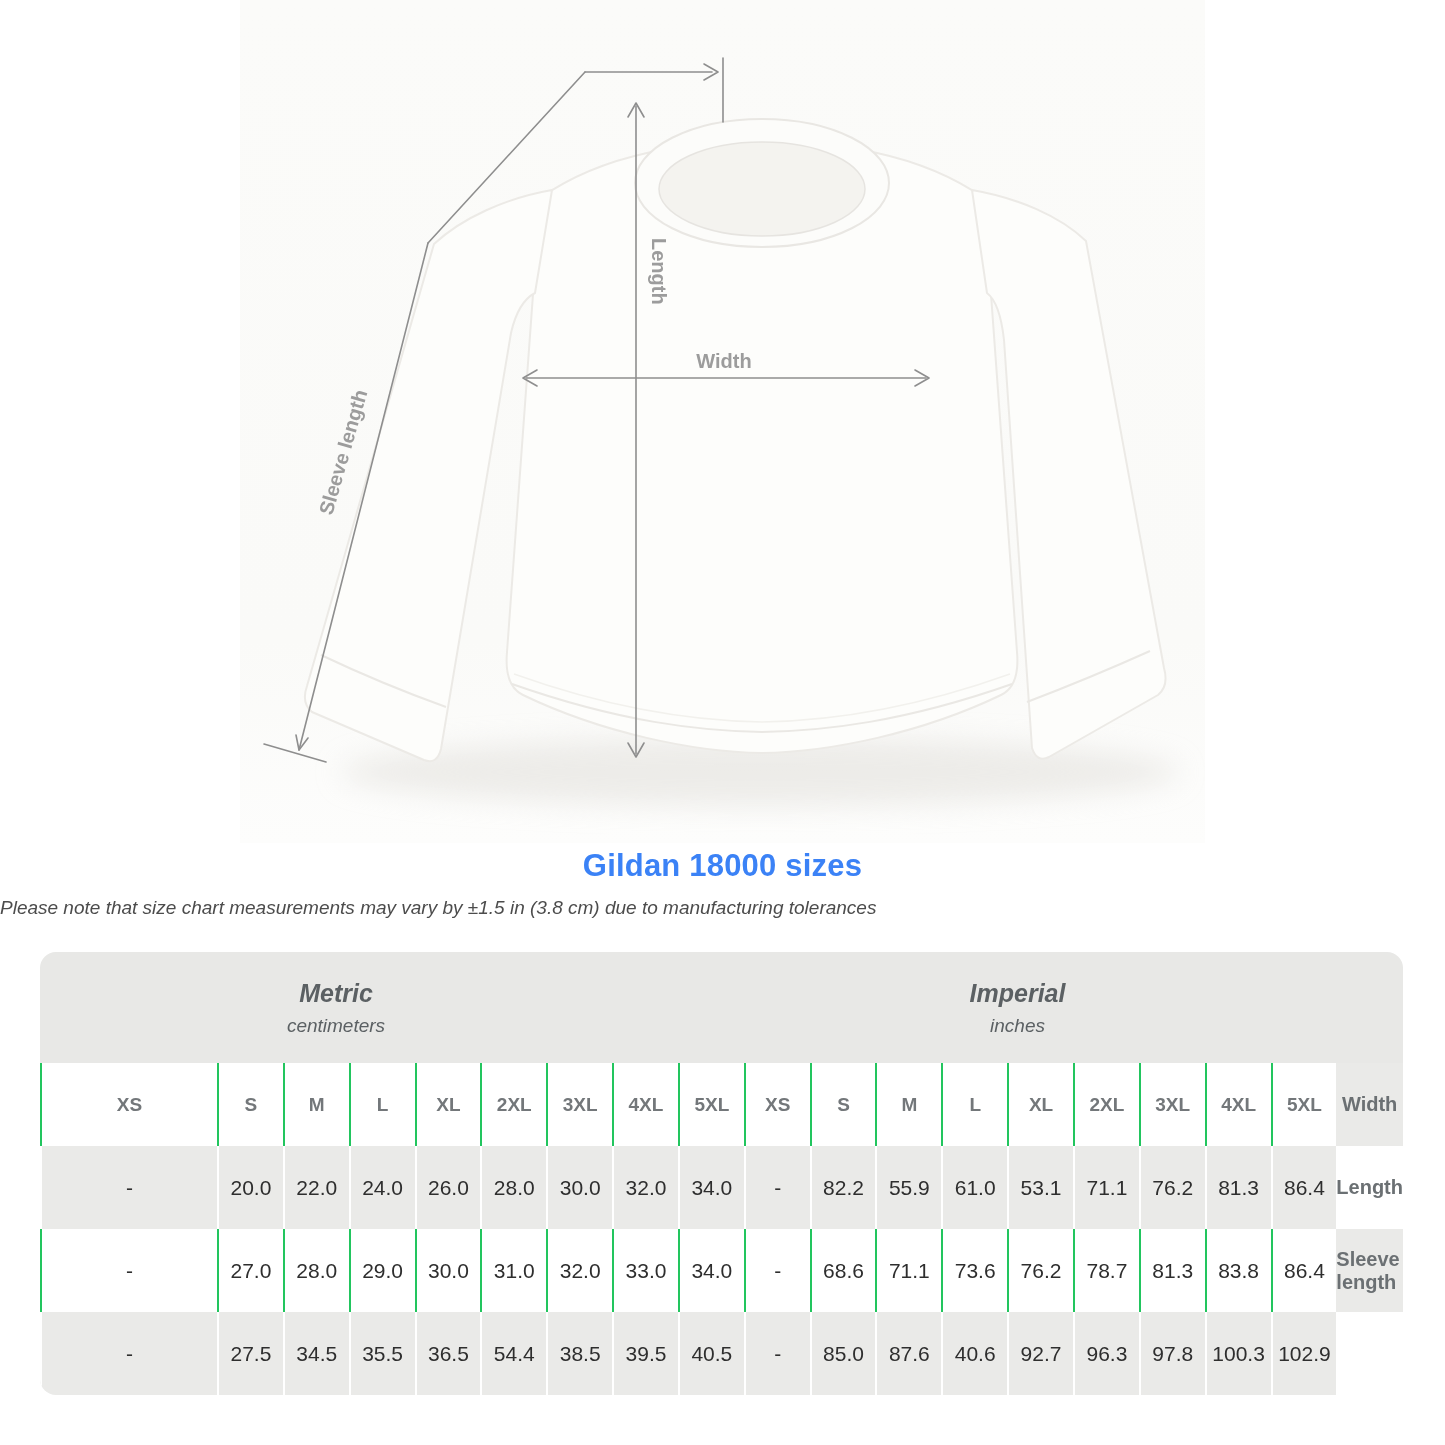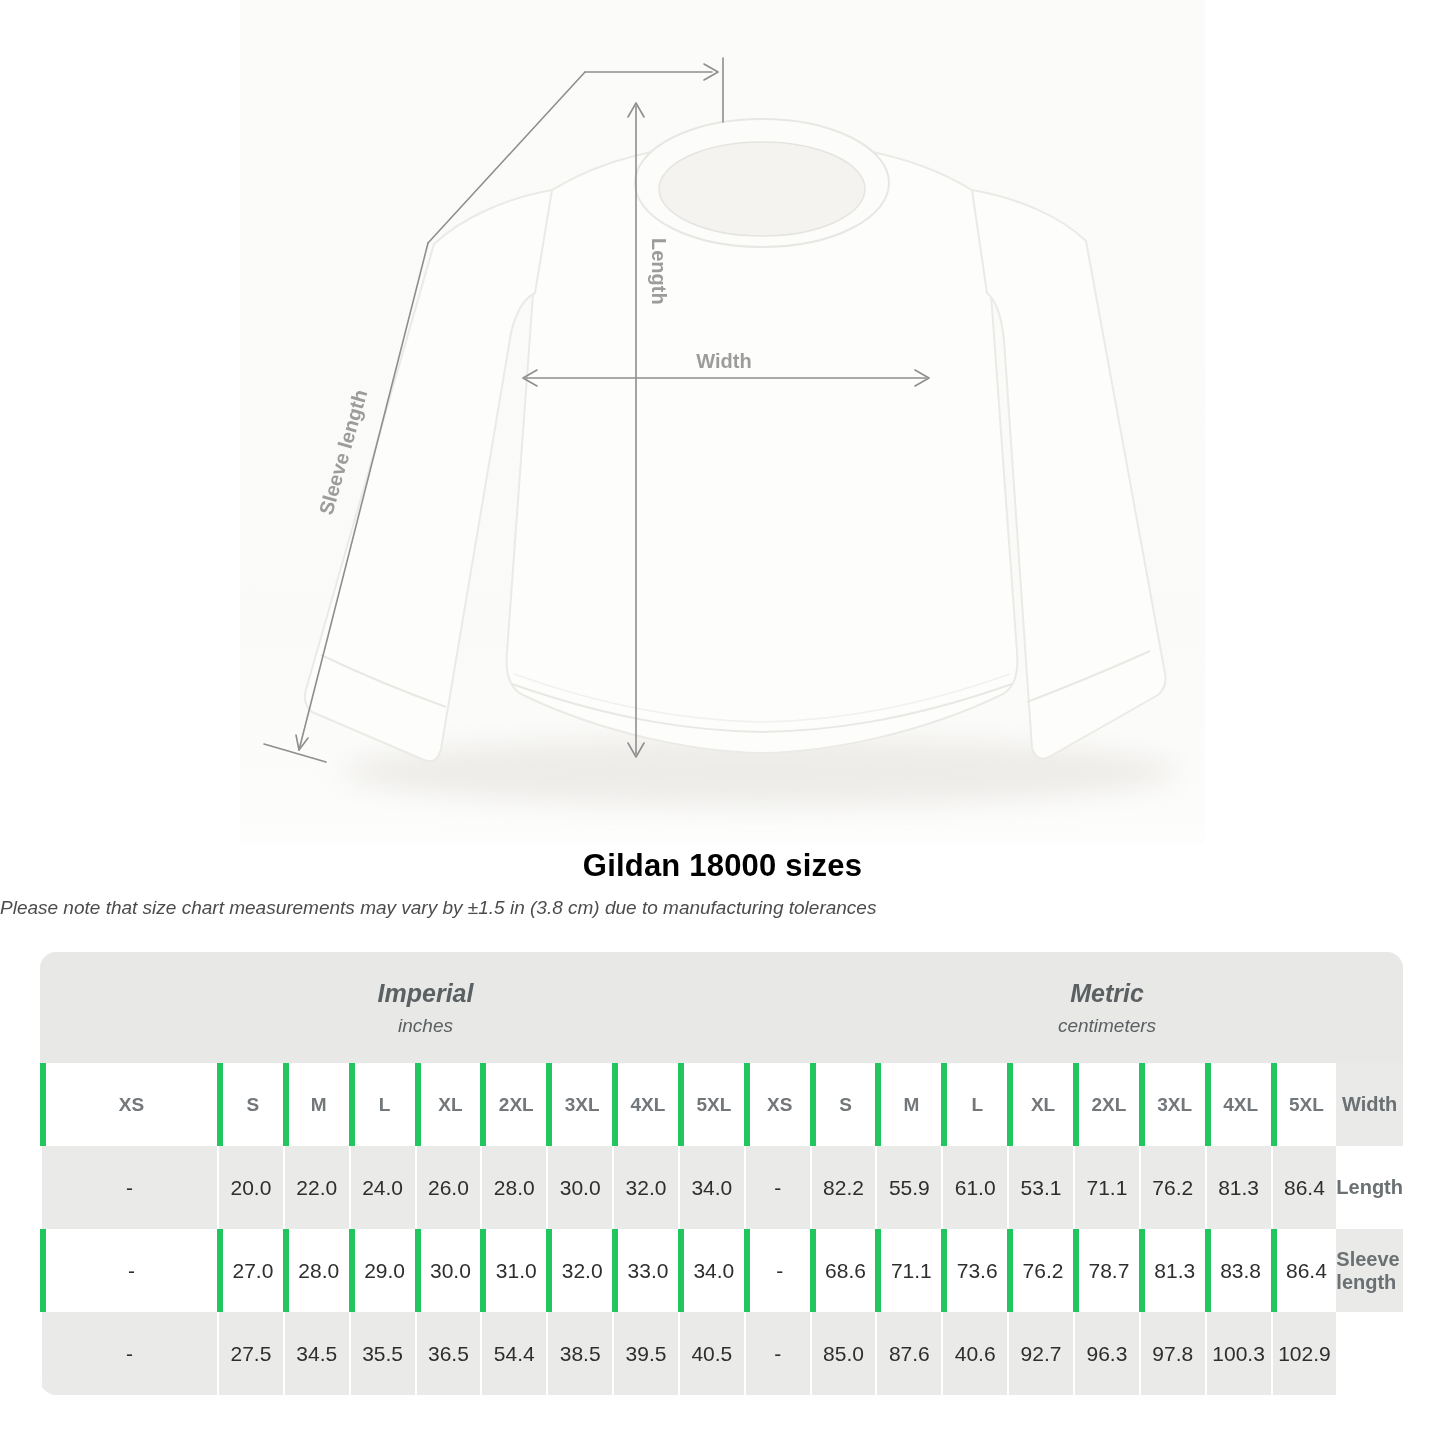--- a/index.html
+++ b/index.html
@@ -9,41 +9,41 @@
     font-family:"Liberation Sans", sans-serif;
     -webkit-font-smoothing:antialiased;
   }
   .photo-backdrop{
     position:absolute;left:240px;top:0;width:965px;height:843px;
     background:linear-gradient(180deg,#fbfbf9 0%,#fafaf8 76%,#fdfdfc 100%);
   }
   #garment-svg{position:absolute;left:0;top:0;}
   .page-title{
     position:absolute;left:0;top:848px;width:1445px;
-    text-align:center;font-size:31px;font-weight:bold;color:#000000;
+    text-align:center;font-size:31px;font-weight:bold;color:#3b82f6;
     letter-spacing:0.2px;
   }
   .page-note{
     position:absolute;left:0;top:897px;width:1445px;
     text-align:left;font-size:19px;font-style:italic;color:#4c4c4c;
   }
   .size-table{
     position:absolute;left:40px;top:952px;width:1363px;
     border-radius:16px;overflow:hidden;background:#ffffff;
   }
   .unit-band{display:flex;height:111px;background:#e8e8e6;}
   .unit-group{display:flex;flex-direction:column;align-items:center;justify-content:center;}
   .unit-group.imperial{width:771px;}
   .unit-group.metric{flex:1;}
   .unit-name{font-size:25px;font-weight:bold;font-style:italic;color:#5b6063;}
   .unit-sub{font-size:19px;font-style:italic;color:#5b6063;margin-top:7px;}
   .grid{display:grid;grid-template-columns:177px repeat(18,1fr);}
   .cell{display:flex;align-items:center;justify-content:center;height:83px;box-sizing:border-box;}
   .cell.gray{background:#eaeae8;}
-  .cell.sep-light{border-left:6px solid #22c55e;}
+  .cell.sep-light{border-left:2px solid #22c55e;}
   .cell.sep-white{border-left:2px solid #ffffff;}
   .cell.head{font-weight:bold;font-size:19px;color:#73777a;}
   .cell.rowlabel{font-weight:bold;font-size:20px;color:#6b7073;}
   .cell.val{font-size:21px;color:#2e2e2e;}
 </style>
 </head>
 <body>
 
 <div class="photo-backdrop"></div>
 
@@ -124,27 +124,27 @@
     <text x="724" y="368" text-anchor="middle">Width</text>
     <text transform="translate(332 516) rotate(-74)">Sleeve length</text>
   </g>
 </svg>
 
 <div class="page-title">Gildan 18000 sizes</div>
 <div class="page-note">Please note that size chart measurements may vary by ±1.5 in (3.8 cm) due to manufacturing tolerances</div>
 
 <div class="size-table">
   <div class="unit-band">
+    <div class="unit-group metric">
+      <div class="unit-name">Metric</div>
+      <div class="unit-sub">centimeters</div>
+    </div>
     <div class="unit-group imperial">
       <div class="unit-name">Imperial</div>
       <div class="unit-sub">inches</div>
-    </div>
-    <div class="unit-group metric">
-      <div class="unit-name">Metric</div>
-      <div class="unit-sub">centimeters</div>
     </div>
   </div>
   <div class="grid" id="size-grid">
       <div class="cell head sep-light">XS</div>
       <div class="cell head sep-light">S</div>
       <div class="cell head sep-light">M</div>
       <div class="cell head sep-light">L</div>
       <div class="cell head sep-light">XL</div>
       <div class="cell head sep-light">2XL</div>
       <div class="cell head sep-light">3XL</div>

